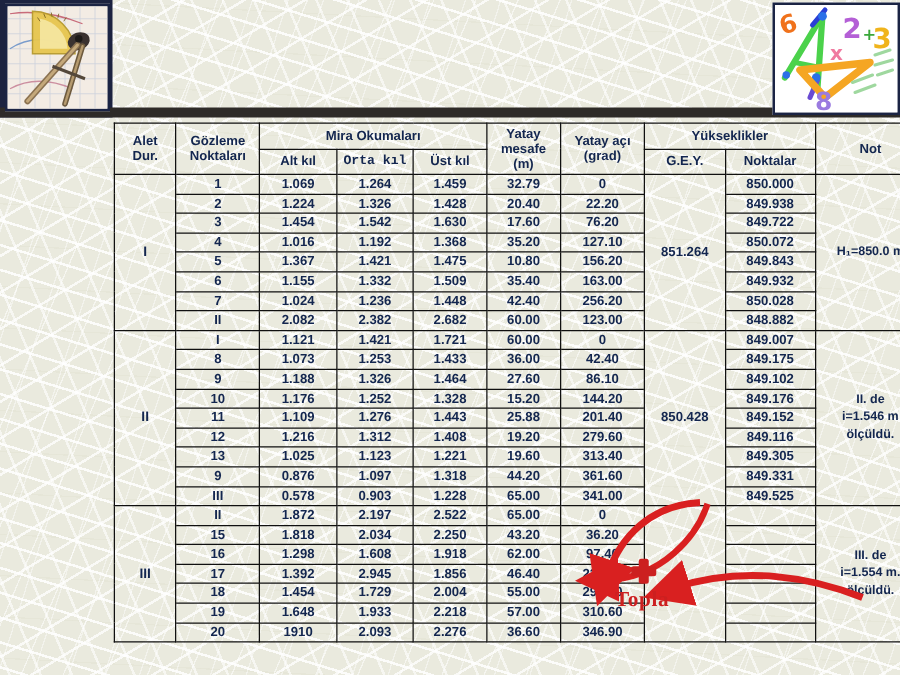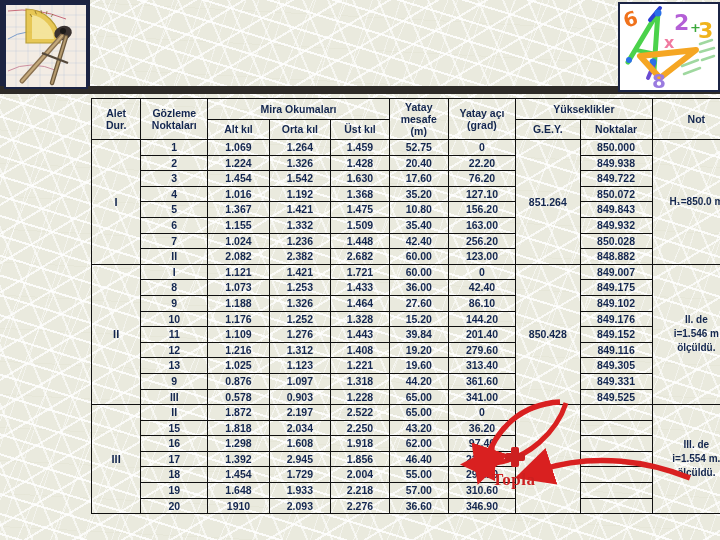--- a/index.html
+++ b/index.html
@@ -73,21 +73,21 @@
   }
   .geycell{text-align:right;padding-right:8px;vertical-align:top;font-size:10.5px;line-height:14.6px;}
   .stationcell{font-size:11px;}
   .stack{display:block;}
   .stack span{display:block;}
 
   
   .c-alet{width:49px;}
   .c-gozlem{width:66px;}
   .c-alt{width:62px;}
-  .c-orta{width:62px;}
+  .c-orta{width:62px;font-family:Liberation Mono, monospace;}
   .c-ust{width:59px;}
   .c-yatay{width:58px;}
   .c-aci{width:68px;margin-top:24px;}
   .c-gey{width:64px;}
   .c-nokta{width:72px;margin-top:36px;}
   .c-not{width:90px;}
 
   
   #annot{position:absolute;left:0;top:0;width:720px;height:540px;pointer-events:none;}
   .topla-label{
@@ -211,21 +211,21 @@
           <th class="c-nokta">Noktalar</th>
         </tr>
       </thead>
       <tbody id="tbody">
           <tr>
             <td rowspan="8" class="ctr stationcell">I</td>
             <td class="ctr">1</td>
             <td class="num">1.069</td>
             <td class="num">1.264</td>
             <td class="num">1.459</td>
-            <td class="num">52.75</td>
+            <td class="num">32.79</td>
             <td class="num">0</td>
             <td rowspan="8" class="geycell">851.264</td>
             <td class="num">850.000</td>
             <td rowspan="8" class="notecell">
               <div>H₁=850.0 m</div>
             </td>
           </tr>
           <tr>
             <td class="ctr">2</td>
             <td class="num">1.224</td>
@@ -330,21 +330,21 @@
             <td class="num">1.328</td>
             <td class="num">15.20</td>
             <td class="num">144.20</td>
             <td class="num">849.176</td>
           </tr>
           <tr>
             <td class="ctr">11</td>
             <td class="num">1.109</td>
             <td class="num">1.276</td>
             <td class="num">1.443</td>
-            <td class="num">39.84</td>
+            <td class="num">25.88</td>
             <td class="num">201.40</td>
             <td class="num">849.152</td>
           </tr>
           <tr>
             <td class="ctr">12</td>
             <td class="num">1.216</td>
             <td class="num">1.312</td>
             <td class="num">1.408</td>
             <td class="num">19.20</td>
             <td class="num">279.60</td>

